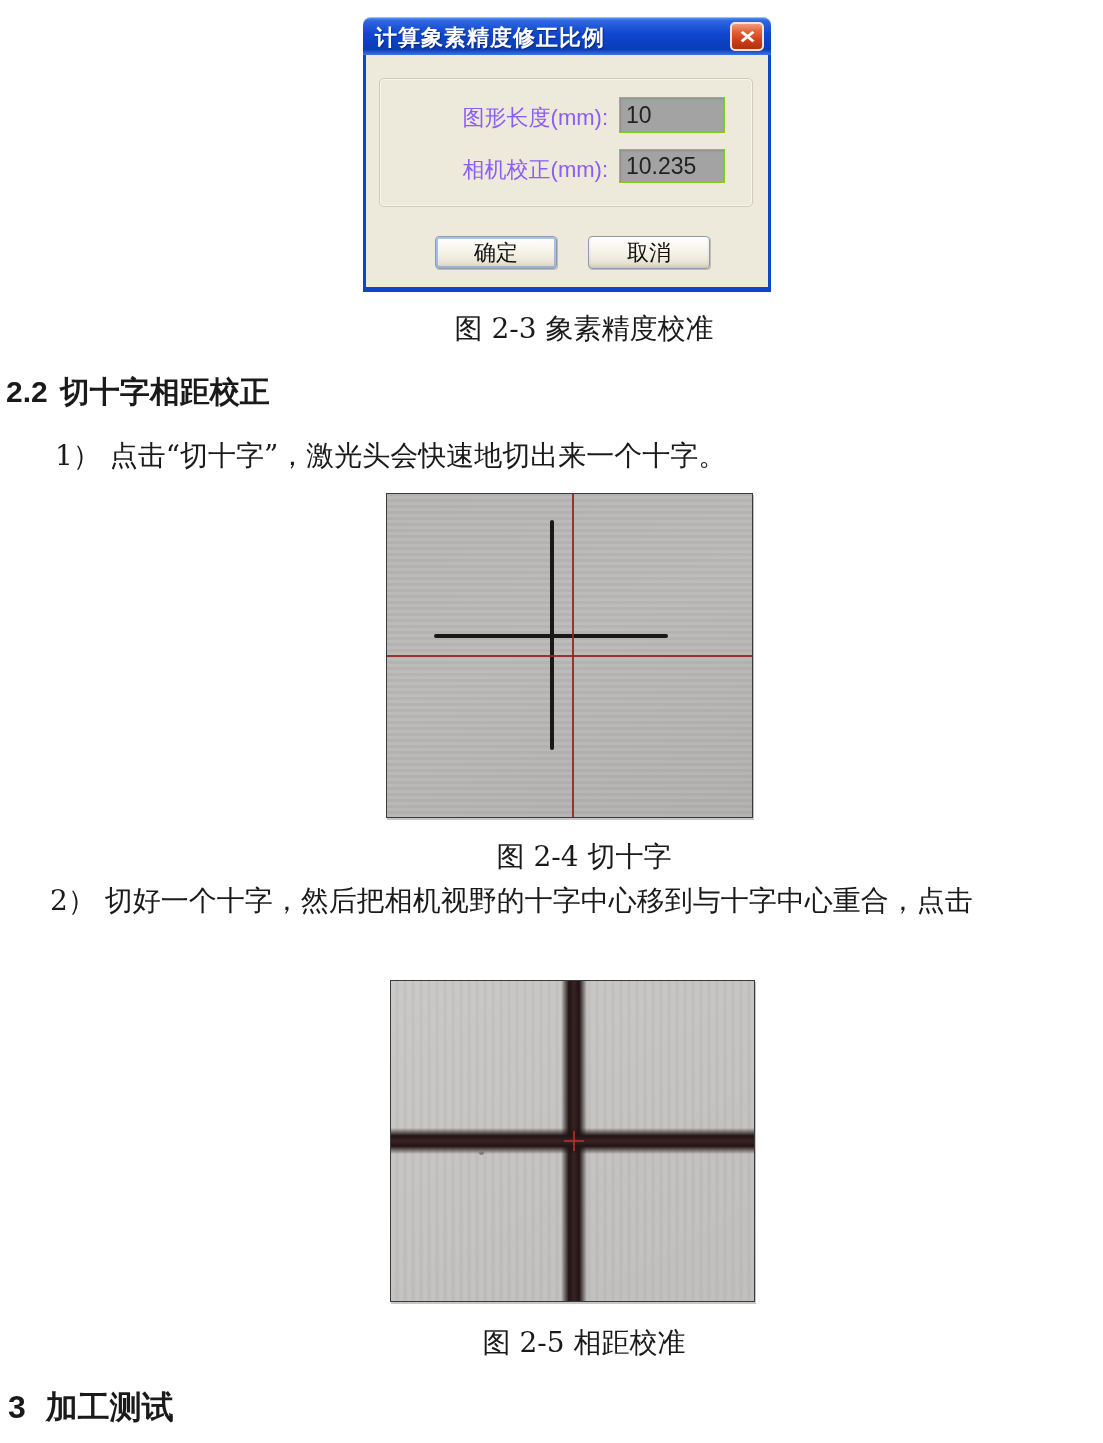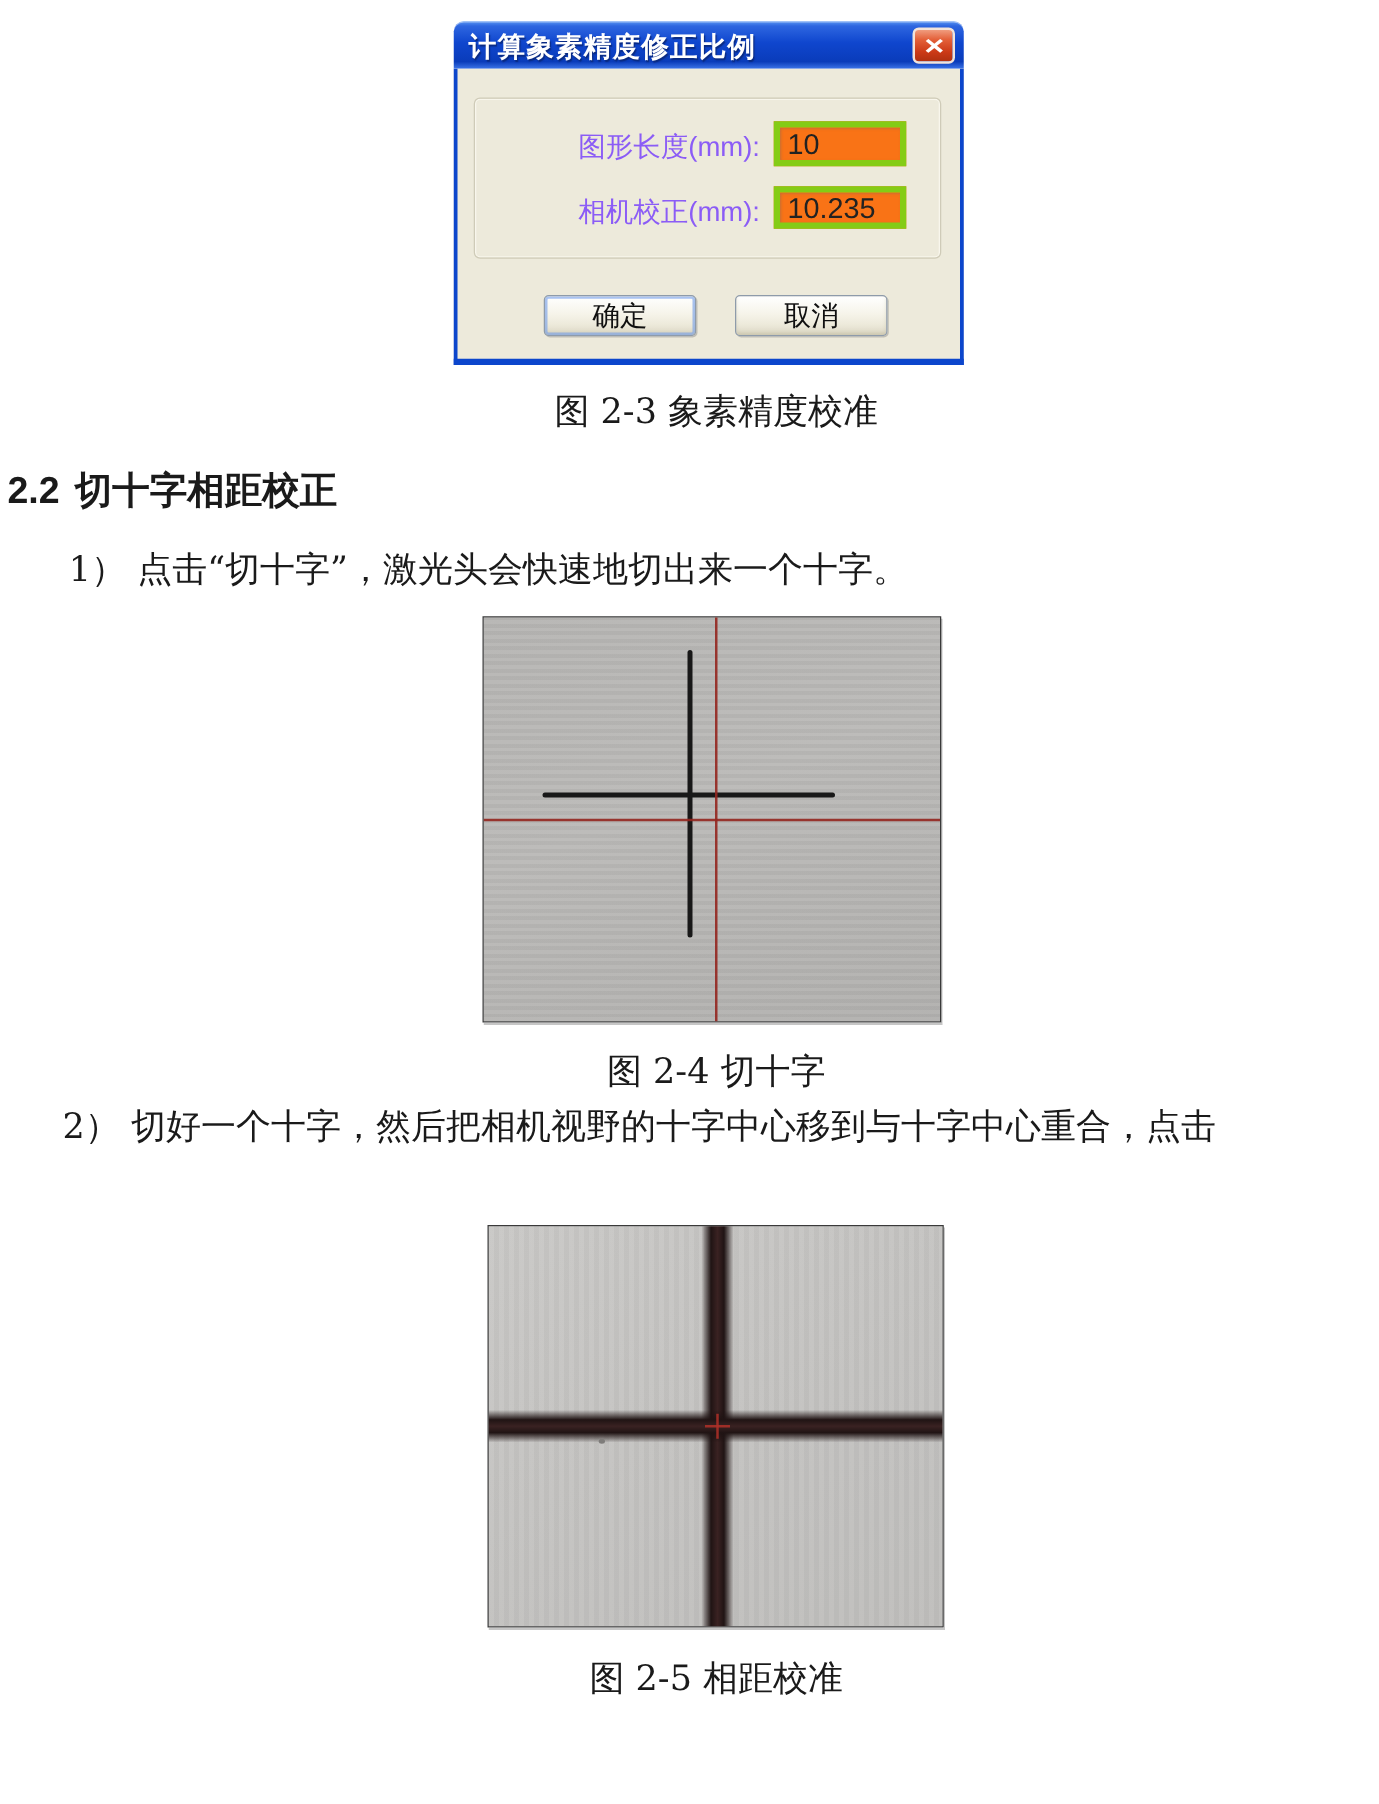--- a/index.html
+++ b/index.html
@@ -40,39 +40,39 @@
     border:1px solid #CFCBB8;box-shadow:inset 0 0 0 1px #F8F6EC;box-sizing:border-box;
   }
   .field-label{
     position:absolute;width:185px;text-align:right;
     font-family:"Liberation Sans","DejaVu Sans",sans-serif;font-size:22px;color:#8b5cf6;white-space:nowrap;
   }
   .lbl1{left:60px;top:86px;}
   .lbl2{left:60px;top:138px;}
   .field-input{
     position:absolute;left:256px;width:106px;height:36px;box-sizing:border-box;
-    border:5px solid #84cc16;background:#f97316;border-radius:0;
+    border:1px solid #84cc16;background:#a3a3a3;border-radius:0;
     font-family:"Liberation Sans","DejaVu Sans",sans-serif;font-size:23px;color:#222;
     padding:12px 6px;box-shadow:inset 1px 1px 2px rgba(90,100,120,.30);
   }
   .inp1{top:80px;}
   .inp2{top:132px;height:34px;}
   .xp-btn{
     position:absolute;top:219px;width:122px;height:33px;border-radius:4px;
     background:linear-gradient(180deg,#FFFFFF 0%,#F6F4EA 45%,#EDEADB 72%,#DCD8C6 100%);
     border:1px solid #8E9BAA;box-sizing:border-box;cursor:pointer;
     font-family:"Liberation Sans","DejaVu Sans",sans-serif;font-size:22px;color:#101010;
     box-shadow:1px 1px 0 rgba(110,110,110,.35), inset 0 -2px 3px rgba(160,150,110,.25);
     text-align:center;
   }
   .btn-ok{left:72px;box-shadow:1px 1px 0 rgba(110,110,110,.35), inset 0 0 0 2px rgba(125,165,235,.65), inset 0 -2px 3px rgba(160,150,110,.25);}
   .btn-cancel{left:225px;}
 
   
-  .caption{position:absolute;left:273px;width:600px;text-align:center;font-size:28px;white-space:nowrap;}
+  .caption{position:absolute;left:284px;width:600px;text-align:center;font-size:28px;white-space:nowrap;}
   .cap1{top:310px;}
   .cap2{top:838px;}
   .cap3{top:1324px;}
   .heading{position:absolute;font-weight:bold;white-space:nowrap;}
   .h22{left:6px;top:372px;font-size:30px;}
   .h22 .num{margin-right:12px;font-family:"Liberation Sans","DejaVu Sans",sans-serif;}
   .h3{left:8px;top:1386px;font-size:32px;}
   .h3 .num{margin-right:20px;font-family:"Liberation Sans","DejaVu Sans",sans-serif;}
   .para{position:absolute;font-size:28px;white-space:nowrap;}
   .p1{left:55px;top:437px;}
@@ -160,14 +160,17 @@
   <div class="figure fig2">
     <div class="darkline dl-v"></div>
     <div class="darkline dl-h"></div>
     <div class="redmark rm-v"></div>
     <div class="redmark rm-h"></div>
     <div class="speck"></div>
   </div>
 
   <div class="caption cap3">图 2-5 相距校准</div>
 
+  <div class="heading h3">
+    <span class="num">3</span><span>加工测试</span>
+  </div>
 
 </div>
 
 </body></html>

